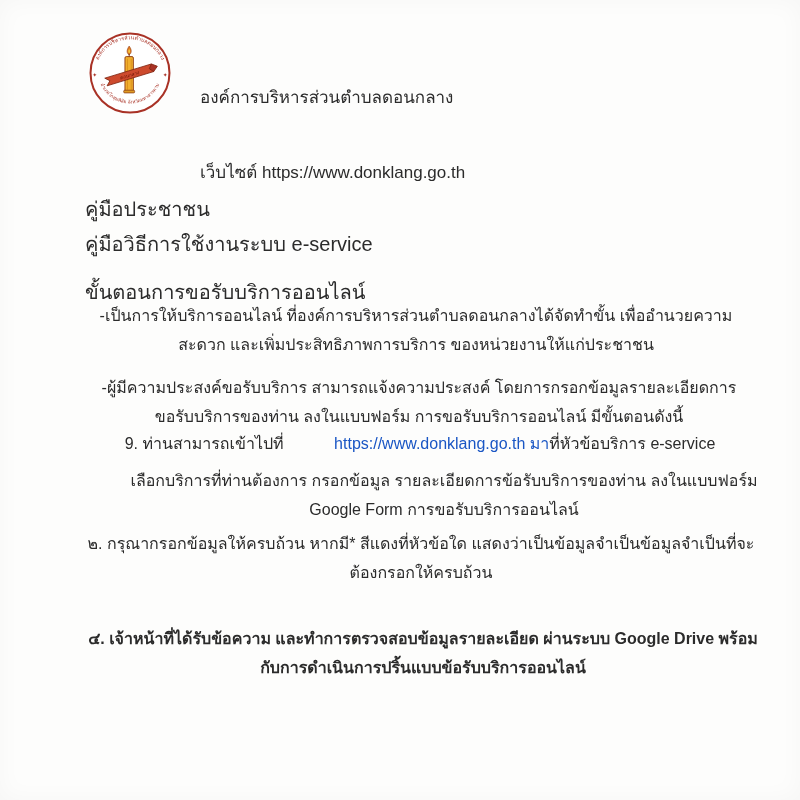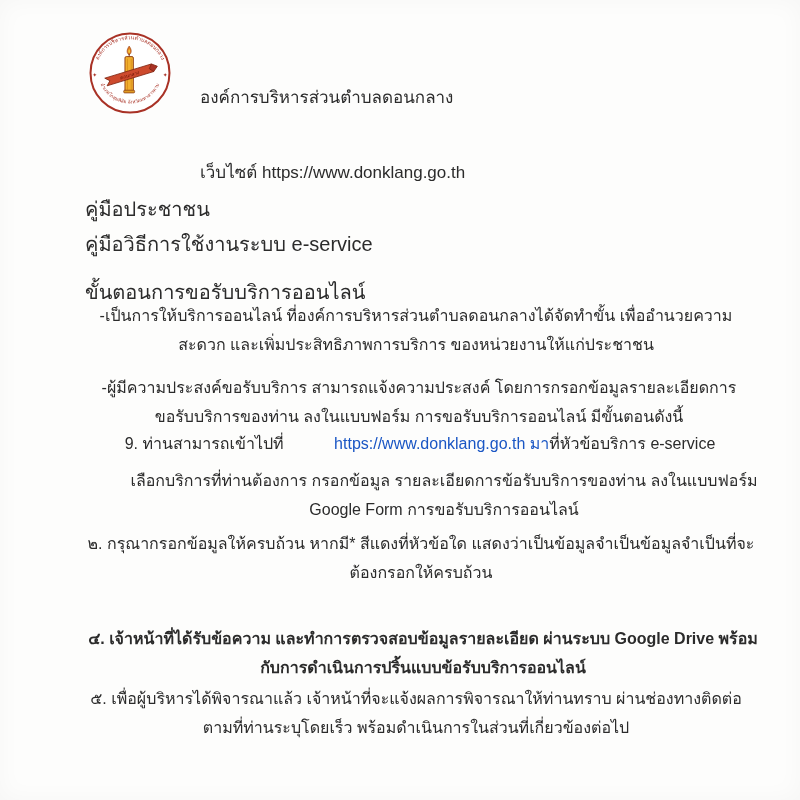--- a/index.html
+++ b/index.html
@@ -83,15 +83,14 @@
   <div class="abs para" style="left:85px;top:301px;width:662px;">-เป็นการให้บริการออนไลน์ ที่องค์การบริหารส่วนตำบลดอนกลางได้จัดทำขั้น เพื่ออำนวยความสะดวก และเพิ่มประสิทธิภาพการบริการ ของหน่วยงานให้แก่ประชาชน</div>
   <div class="abs para" style="left:85px;top:365px;width:668px;margin-top:8px;">-ผู้มีความประสงค์ขอรับบริการ สามารถแจ้งความประสงค์ โดยการกรอกข้อมูลรายละเอียดการขอรับบริการของท่าน ลงในแบบฟอร์ม การขอรับบริการออนไลน์ มีขั้นตอนดังนี้</div>
 
   <div class="abs para" style="left:85px;top:429px;width:670px;">
     <span>9. ท่านสามารถเข้าไปที่ </span><span class="step-link">https://www.donklang.go.th มา</span><span>ที่หัวข้อบริการ e-service</span>
   </div>
   <div class="abs para" style="left:103px;top:466px;width:662px;margin-left:10px;">เลือกบริการที่ท่านต้องการ กรอกข้อมูล รายละเอียดการข้อรับบริการของท่าน ลงในแบบฟอร์ม Google Form การขอรับบริการออนไลน์</div>
 
   <div class="abs para" style="left:85px;top:529px;width:672px;">๒.  กรุณากรอกข้อมูลให้ครบถ้วน หากมี* สีแดงที่หัวข้อใด แสดงว่าเป็นข้อมูลจำเป็นข้อมูลจำเป็นที่จะต้องกรอกให้ครบถ้วน</div>
   <div class="abs para" style="left:85px;top:624px;width:676px;font-weight:bold;">๔.  เจ้าหน้าที่ได้รับข้อความ และทำการตรวจสอบข้อมูลรายละเอียด ผ่านระบบ Google Drive พร้อมกับการดำเนินการปริ้นแบบข้อรับบริการออนไลน์</div>
-  <div class="abs para" style="left:85px;top:684px;width:662px;">๕.  เพื่อผู้บริหารได้พิจารณาแล้ว เจ้าหน้าที่จะแจ้งผลการพิจารณาให้ท่านทราบ ผ่านช่องทางติดต่อ ตามที่ท่านระบุโดยเร็ว พร้อมดำเนินการในส่วนที่เกี่ยวข้องต่อไป</div>
 
 </div>
 
 </body></html>

